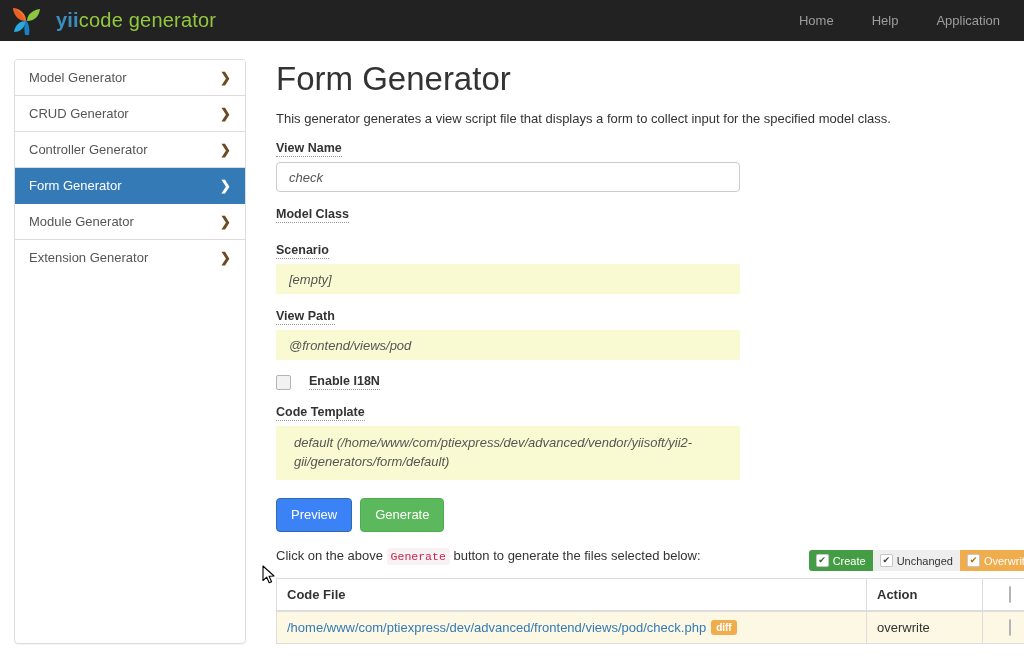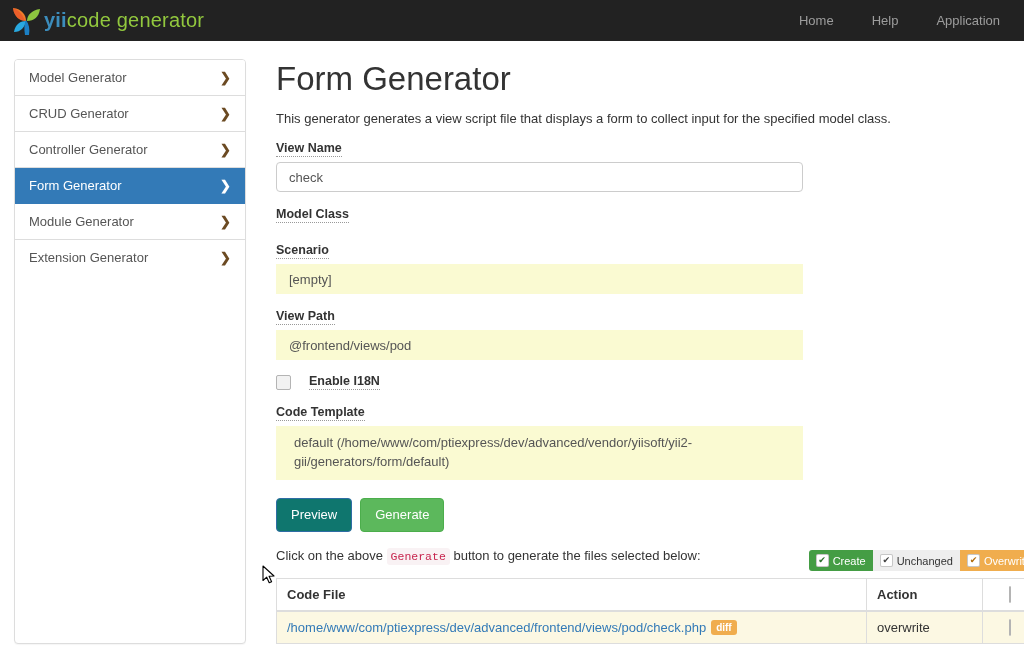--- a/index.html
+++ b/index.html
@@ -22,21 +22,21 @@
     height: 41px;
     background: #222222;
     display: flex;
     align-items: center;
     padding: 0 0 0 10px;
     box-sizing: border-box;
   }
   .brand {
     display: flex;
     align-items: center;
-    gap: 0;
+    gap: 12px;
   }
   .logo-svg { display: block; }
   .brand-text {
     font-size: 20px;
     font-weight: bold;
     letter-spacing: .2px;
     white-space: nowrap;
   }
   .brand-yii { color: #3c8dbc; }
   .brand-cg { color: #92c83e; font-weight: normal; }
@@ -119,32 +119,33 @@
     font-weight: bold;
     font-size: 12.5px;
     color: #333333;
     margin-bottom: 5px;
     border-bottom: 1px dotted #999999;
     padding-bottom: 1px;
     cursor: help;
   }
   .field {
     display: block;
-    width: 527px;
+    width: 464px;
     box-sizing: border-box;
     height: 30px;
     line-height: 18px;
     padding: 6px 12px;
     font-size: 13px;
     font-family: "Liberation Sans", sans-serif;
     color: #555555;
     background: #ffffff;
     border: 1px solid #cccccc;
     border-radius: 4px;
     outline: none;
+    font-style: italic;
   }
   .field.autofill {
     background: #fafad2;
     border-color: transparent;
     border-radius: 0;
   }
   .field.autofill.tall {
     height: auto;
     min-height: 44px;
     white-space: normal;
@@ -179,21 +180,21 @@
   .btn {
     border: 1px solid transparent;
     border-radius: 4px;
     color: #ffffff;
     font-size: 13px;
     font-family: "Liberation Sans", sans-serif;
     padding: 7px 14px;
     cursor: pointer;
     line-height: 1.4;
   }
-  .btn-primary { background: #0f766e; border-color: #2e6da4; }
+  .btn-primary { background: #3b82f6; border-color: #2e6da4; }
   .btn-success { background: #5cb85c; border-color: #4cae4c; }
 
   
   .results-head {
     position: relative;
     margin-bottom: 6px;
     min-height: 24px;
   }
   .hint-text { font-size: 13px; color: #333333; }
   code.inline {

